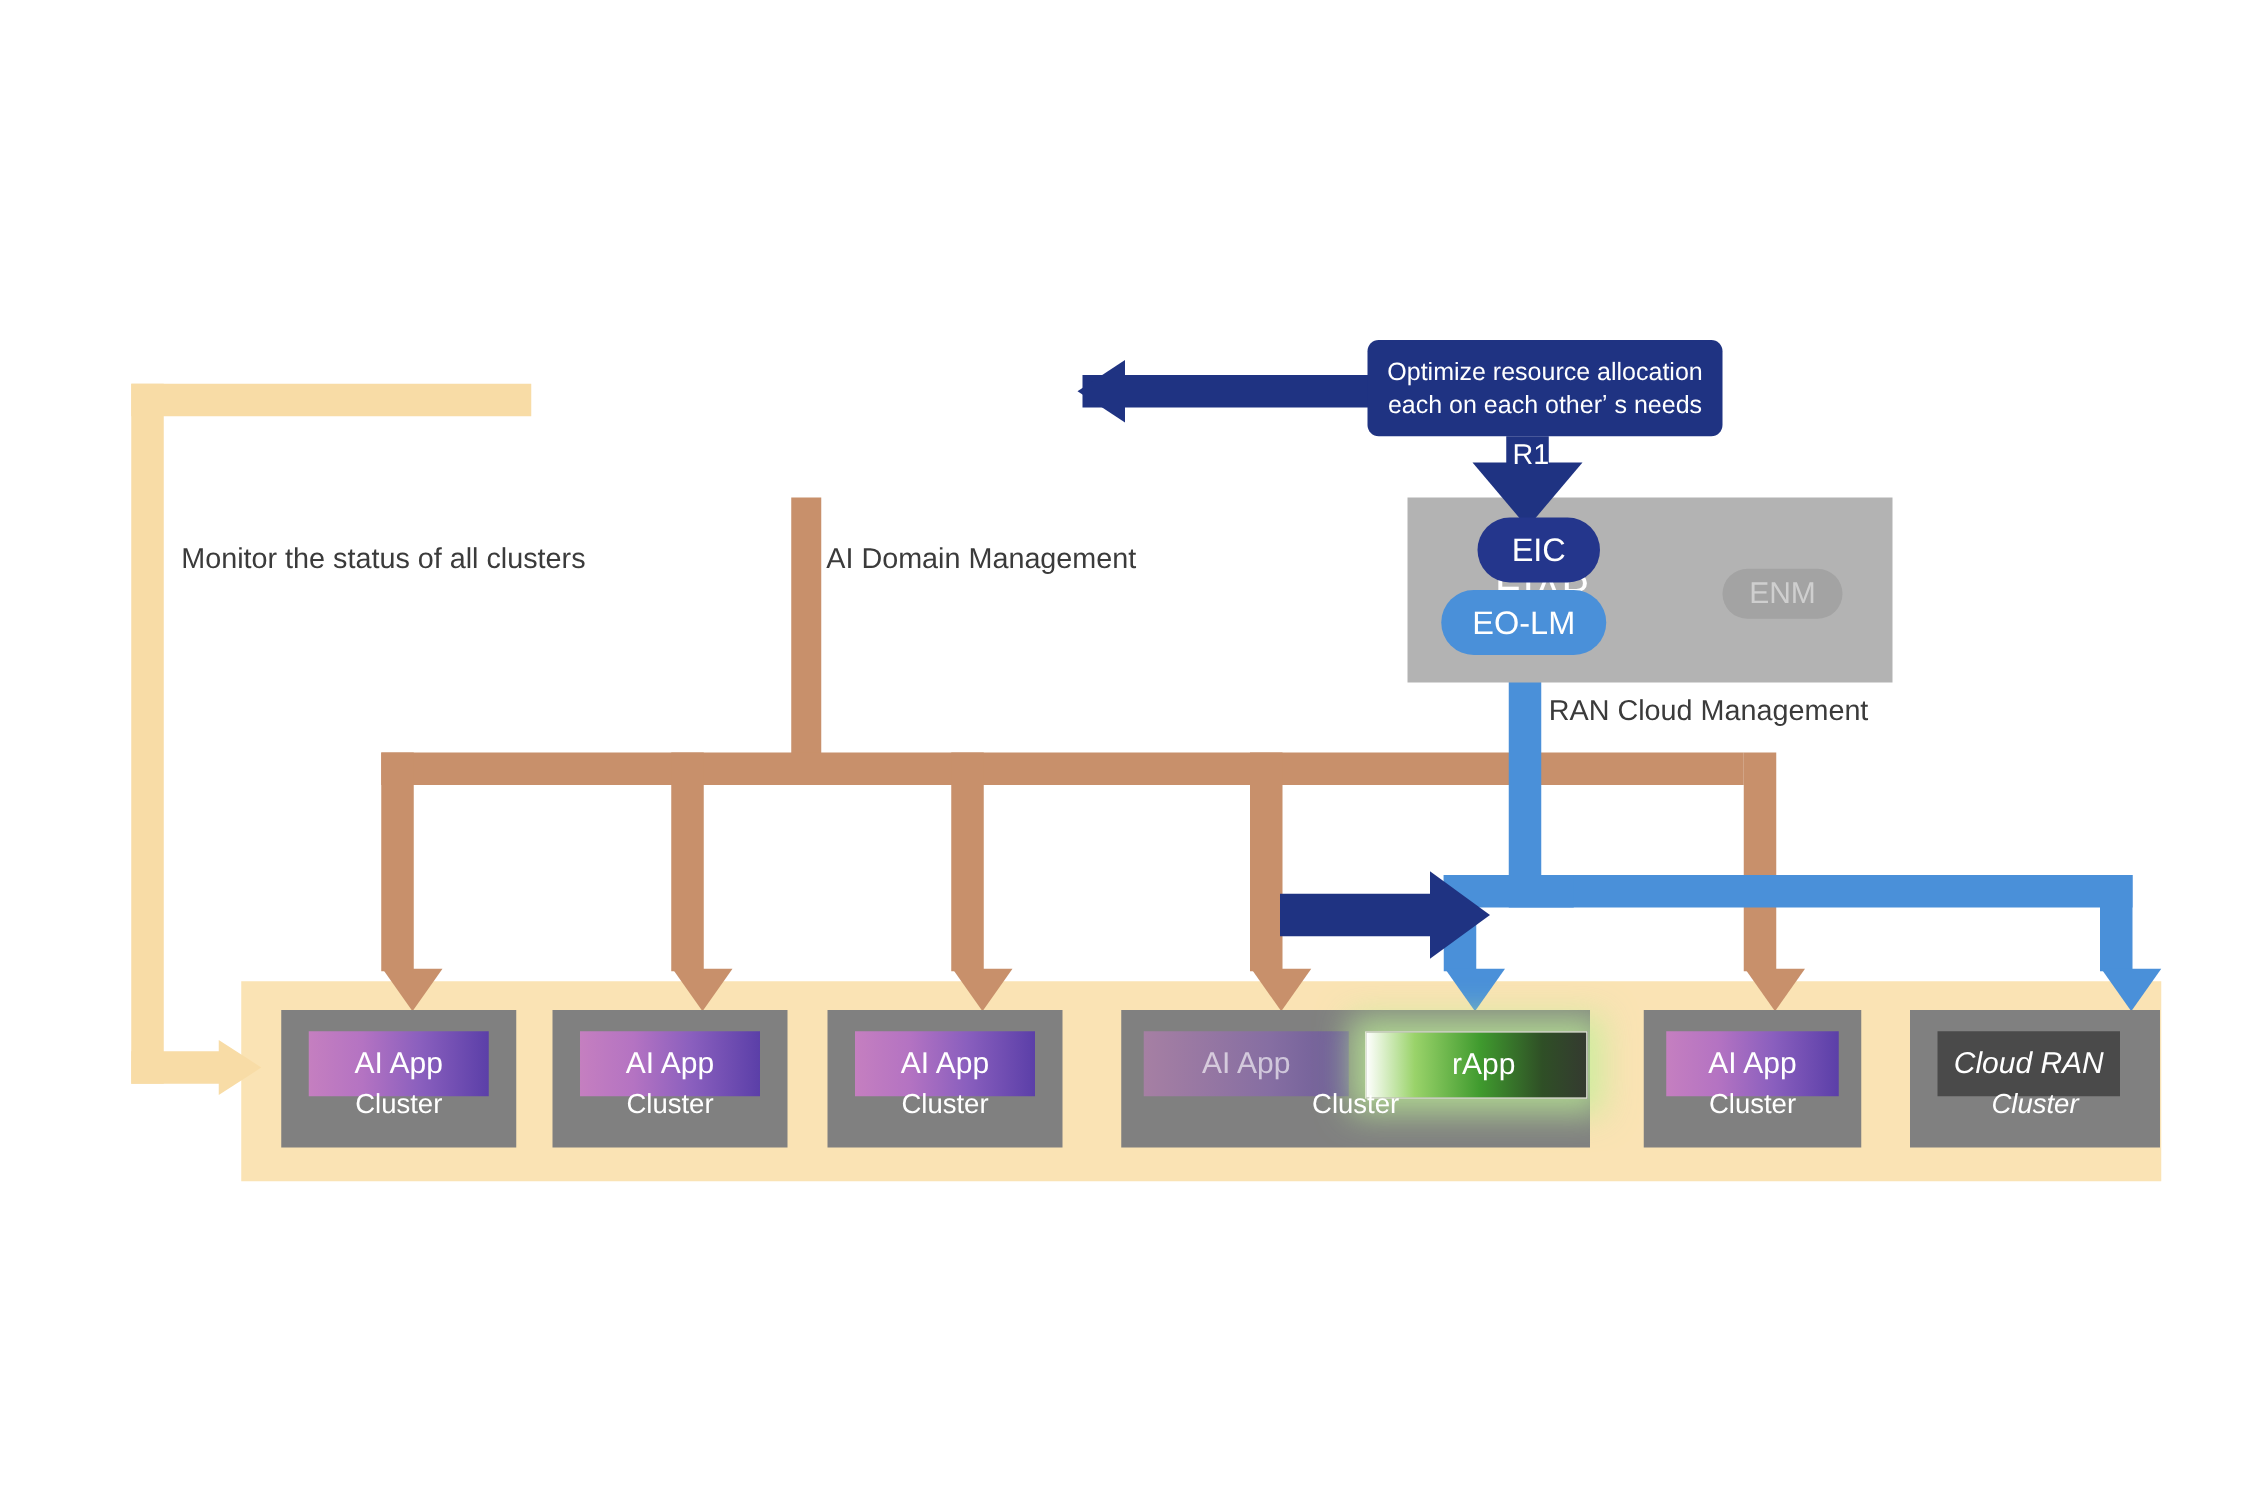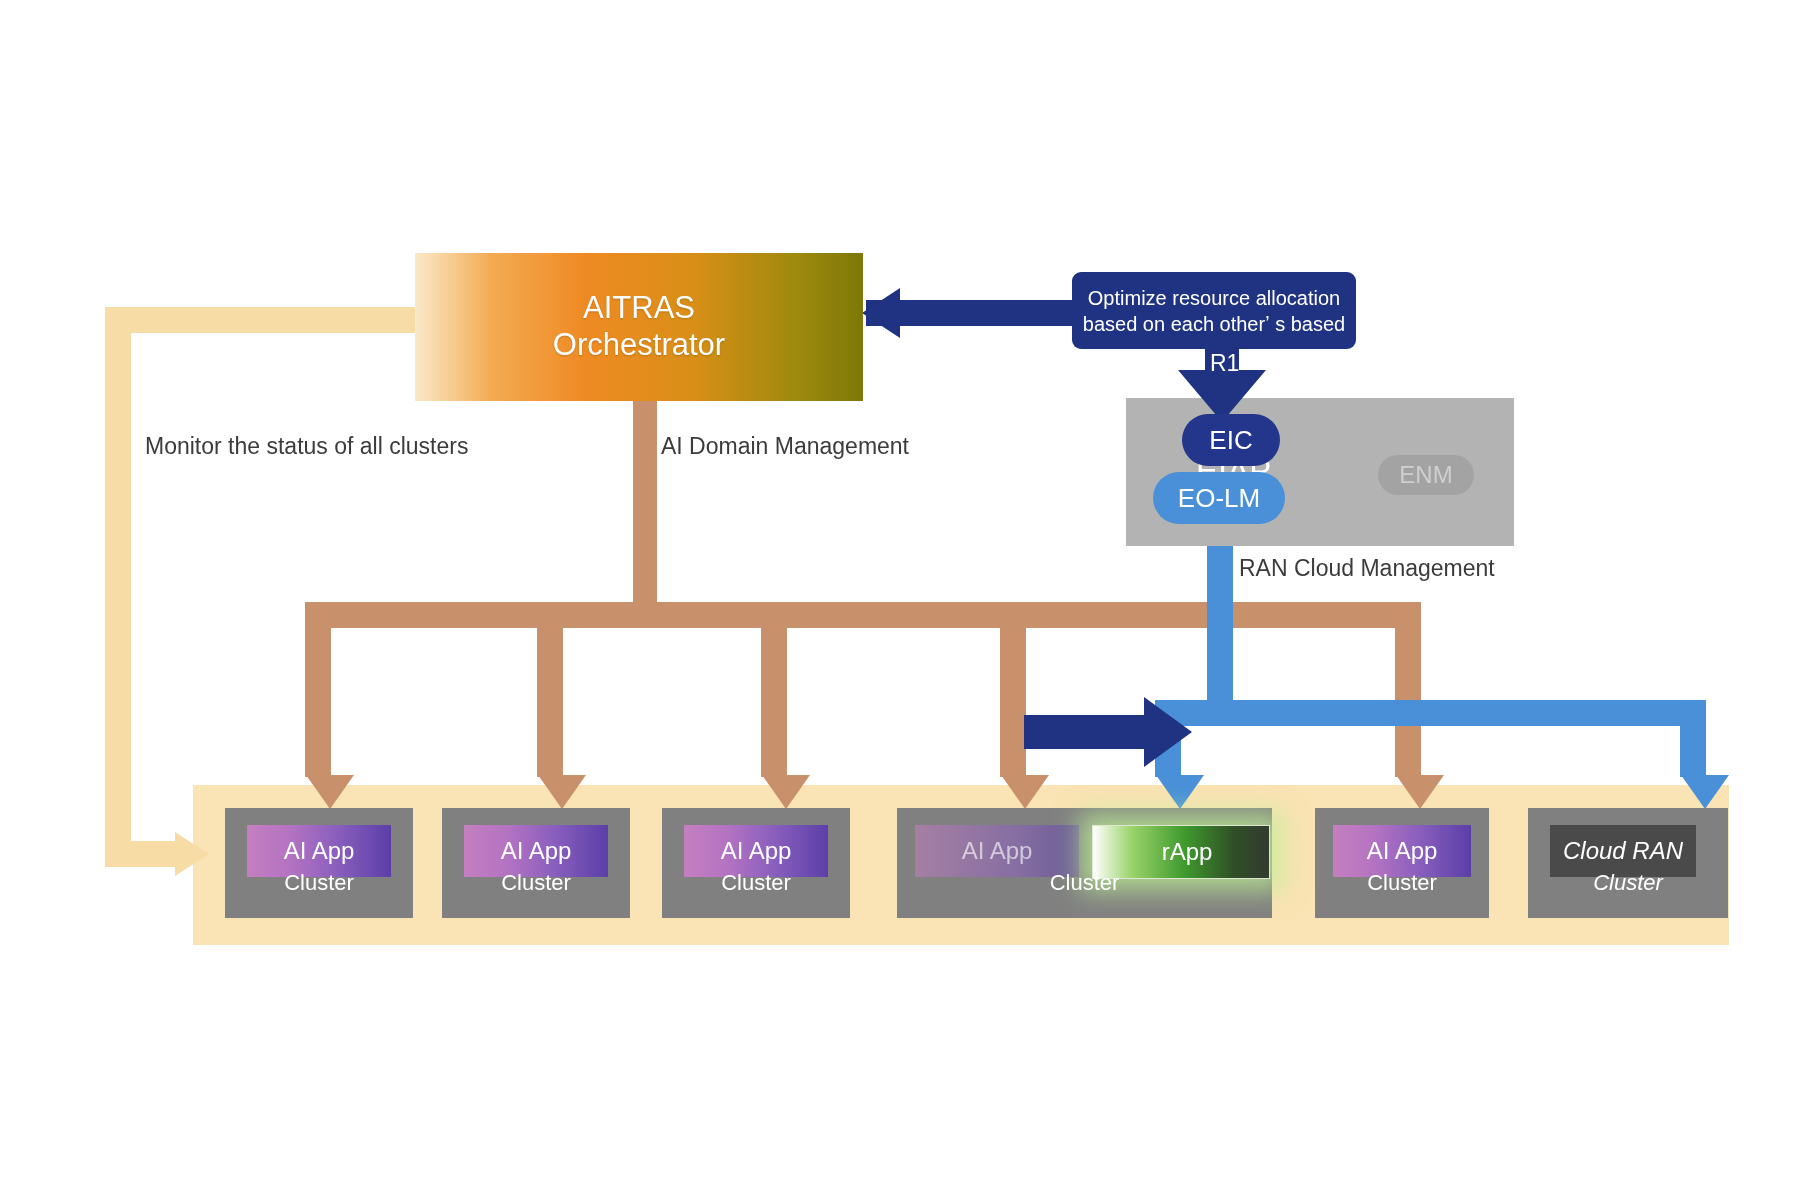--- a/index.html
+++ b/index.html
@@ -13,21 +13,21 @@
     background:linear-gradient(90deg,#fbe9c9 0%,#f3ab52 17%,#ef8a23 38%,#d98f17 62%,#9e8a0d 85%,#7d7808 100%);
     display:flex;align-items:center;justify-content:center;z-index:6;
   }
   #orchestrator .title{
     color:#ffffff;font-size:31px;line-height:1.18;text-align:center;font-weight:400;
     text-shadow:0 1px 2px rgba(0,0,0,.18);
   }
 
   
   #callout{
-    left:1072px;top:272px;width:284px;height:77px;background:#1F3382;border-radius:9px;
+    left:1094px;top:272px;width:284px;height:77px;background:#1F3382;border-radius:9px;
     display:flex;align-items:center;justify-content:center;z-index:8;
   }
   #callout .txt{color:#fff;font-size:20px;line-height:1.3;text-align:center;padding:0 8px;}
 
   
   #navy-h-bar{left:866px;top:300px;width:232px;height:26px;background:#1F3382;z-index:5;}
   #navy-h-head{left:862px;top:288px;width:0;height:0;
      border-top:25px solid transparent;border-bottom:25px solid transparent;
      border-right:38px solid #1F3382;z-index:5;}
 
@@ -141,34 +141,28 @@
   <div class="abs blue" id="blue-trunk"></div>
   <div class="blue-leg" style="left:1155px;top:700px;height:77px;"></div>
   <div class="blue-leg" style="left:1155px;top:700px;width:104px;height:26px;"></div>
   <div class="blue-head" style="left:1156px;top:775px;"></div>
   <div class="blue-leg" style="left:1680px;top:700px;height:77px;"></div>
   <div class="blue-head" style="left:1681px;top:775px;"></div>
 
   <div class="abs" id="navy-cross-bar"></div>
   <div class="abs" id="navy-cross-head"></div>
 
-  <div class="abs" id="orchestrator">
-    <div class="title">
-      <div>AITRAS</div>
-      <div>Orchestrator</div>
-    </div>
-  </div>
 
   <div class="abs" id="navy-h-bar"></div>
   <div class="abs" id="navy-h-head"></div>
 
   <div class="abs" id="callout">
     <div class="txt">
       <div>Optimize resource allocation</div>
-      <div>based on each otherʼ s based</div>
+      <div>each on each otherʼ s needs</div>
     </div>
   </div>
 
   <div class="abs" id="r1-stem"></div>
   <div class="abs" id="r1-head"></div>
   <div class="abs" id="r1-label">R1</div>
 
   <div class="abs" id="eiap-box"></div>
   <div class="abs" id="eiap-title">EIAP</div>
   <div class="abs" id="enm-badge">

